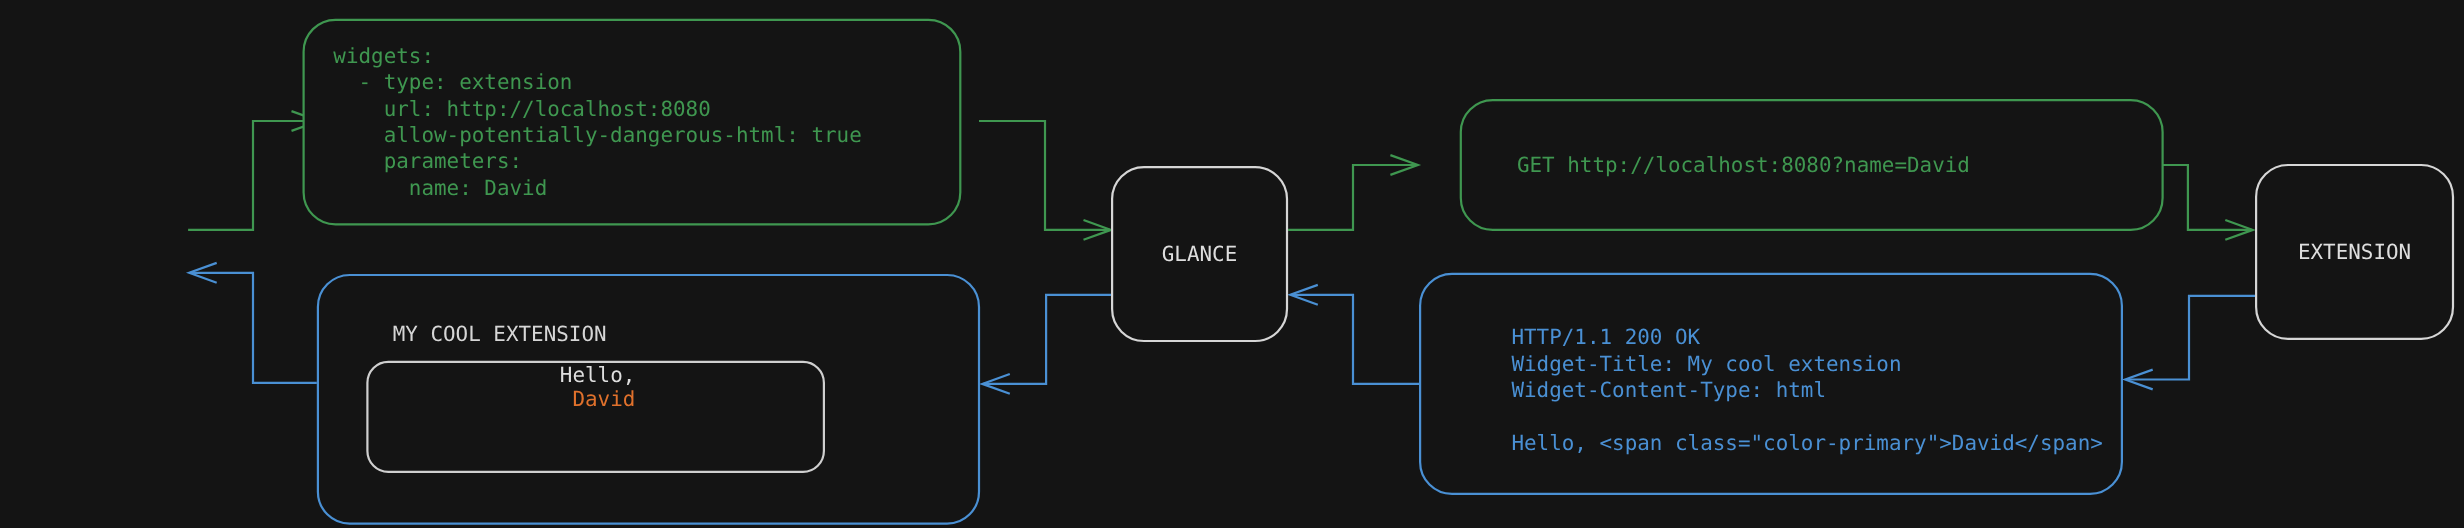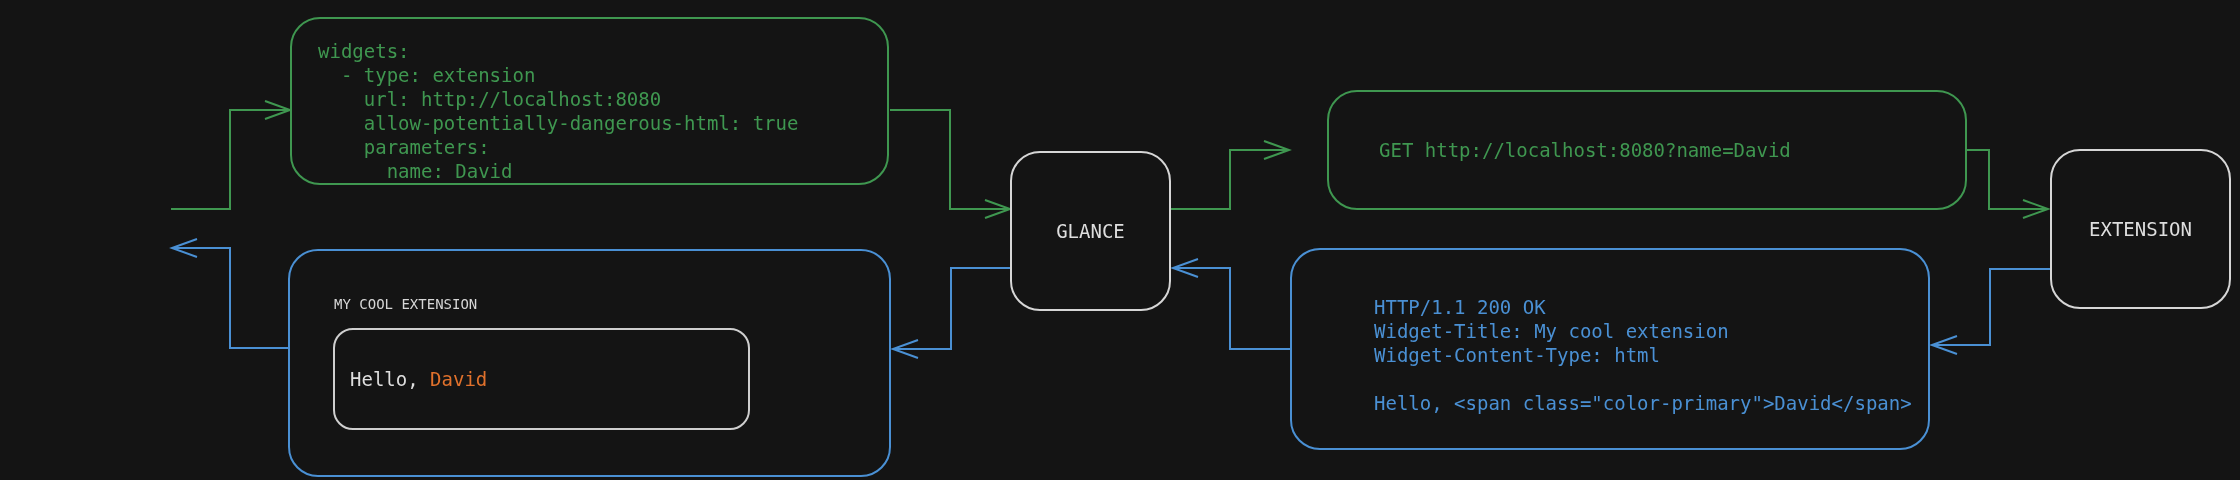--- a/index.html
+++ b/index.html
@@ -28,36 +28,36 @@
   #node-user{left:11px;top:152px;width:160px;height:159px;}
   #node-glance{left:1010px;top:151px;width:161px;height:160px;}
   #node-extension{left:2050px;top:149px;width:181px;height:160px;}
 
   .codebox{position:absolute;box-sizing:border-box;border-radius:30px;border:2px solid;
            background:var(--background);}
   .green-box{border-color:var(--green);color:var(--green);}
   .blue-box{border-color:var(--blue);color:var(--blue);}
   .codebox pre{margin:0;font-family:inherit;font-size:19px;line-height:24px;white-space:pre;}
 
-  #box-config{left:290px;top:17px;width:599px;height:168px;}
+  #box-config{left:275px;top:17px;width:599px;height:188px;}
   #box-config pre{padding:20px 0 0 26px;}
 
   #box-request{left:1290px;top:90px;width:640px;height:120px;display:flex;align-items:center;margin-left:37px;}
   #box-request pre{padding-left:50px;}
 
   #box-response{left:1290px;top:248px;width:640px;height:202px;padding-left:32px;}
   #box-response pre{padding:45px 0 0 50px;}
 
   #box-widget{left:288px;top:249px;width:603px;height:228px;}
-  .widget-title{position:absolute;left:44px;top:41px;font-size:14px;line-height:24px;
+  .widget-title{position:absolute;left:67px;top:41px;font-size:19px;line-height:24px;
                 color:var(--title-text);}
   .widget-inner{position:absolute;left:43px;top:77px;width:417px;height:102px;
                 box-sizing:border-box;border:2px solid var(--inner-border);border-radius:20px;
                 display:flex;align-items:center;padding-left:15px;
-                font-size:19px;white-space:pre;color:var(--node-text);}
+                font-size:19px;white-space:pre;color:var(--node-text);flex-direction:column;}
   .widget-inner .name{color:var(--orange);}
 </style>
 </head>
 <body>
 
 <div class="canvas">
 
   <svg class="connectors" viewBox="0 0 2240 480" xmlns="http://www.w3.org/2000/svg">
     <g class="flow-green">
       <path d="M171 209 H230 V110 H289"></path>

